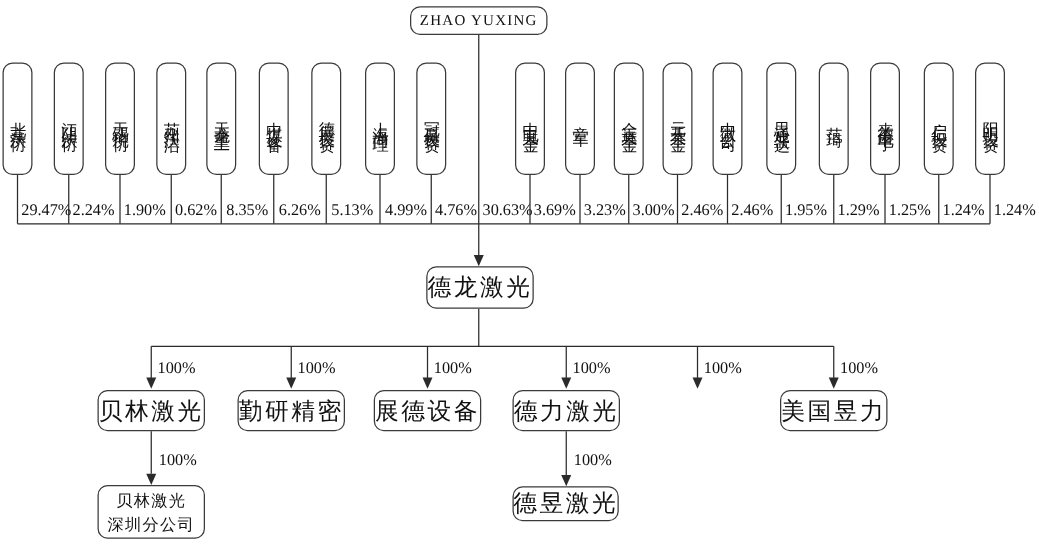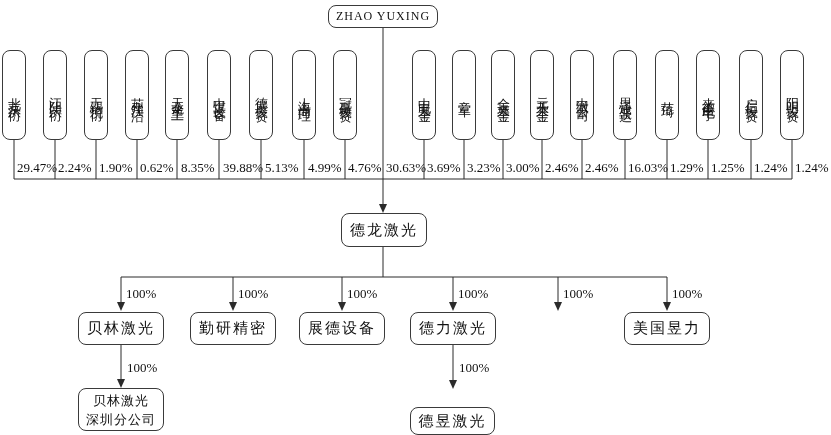--- a/index.html
+++ b/index.html
@@ -19,21 +19,21 @@
   }
   .vbox{
     top:50px;width:24px;height:90px;
     writing-mode:vertical-rl;text-orientation:upright;
     text-align:center;line-height:22px;
     font-size:13px;letter-spacing:4px;
   }
   .hbox{
     width:86px;height:33px;top:312px;
     display:flex;align-items:center;justify-content:center;
-    font-size:15px;letter-spacing:2px;white-space:nowrap;
+    font-size:19px;letter-spacing:2px;white-space:nowrap;
   }
   .hbox2{
     position:absolute;box-sizing:border-box;background:#ffffff;
     border:1px solid #3a3a3a;border-radius:8px;z-index:2;
     display:flex;flex-direction:column;align-items:center;justify-content:center;
     font-size:13px;letter-spacing:1px;line-height:19px;white-space:nowrap;
   }
   .pct{
     position:absolute;z-index:2;font-size:13px;white-space:nowrap;
   }
@@ -118,30 +118,30 @@
   <div class="node vbox" style="left:655px">范琦</div>
   <div class="node vbox" style="left:696px">来德电子</div>
   <div class="node vbox" style="left:739px">启仁投资</div>
   <div class="node vbox" style="left:780px">阳明投资</div>
 
   <span class="pct pct-row" style="left:17px">29.47%</span>
   <span class="pct pct-row" style="left:58px">2.24%</span>
   <span class="pct pct-row" style="left:99px">1.90%</span>
   <span class="pct pct-row" style="left:140px">0.62%</span>
   <span class="pct pct-row" style="left:181px">8.35%</span>
-  <span class="pct pct-row" style="left:223px">39.88%</span>
+  <span class="pct pct-row" style="left:223px">6.26%</span>
   <span class="pct pct-row" style="left:265px">5.13%</span>
   <span class="pct pct-row" style="left:308px">4.99%</span>
   <span class="pct pct-row" style="left:348px">4.76%</span>
   <span class="pct pct-row" style="left:427px">3.69%</span>
   <span class="pct pct-row" style="left:467px">3.23%</span>
   <span class="pct pct-row" style="left:506px">3.00%</span>
   <span class="pct pct-row" style="left:545px">2.46%</span>
   <span class="pct pct-row" style="left:585px">2.46%</span>
-  <span class="pct pct-row" style="left:628px">16.03%</span>
+  <span class="pct pct-row" style="left:628px">1.95%</span>
   <span class="pct pct-row" style="left:670px">1.29%</span>
   <span class="pct pct-row" style="left:711px">1.25%</span>
   <span class="pct pct-row" style="left:754px">1.24%</span>
   <span class="pct pct-row" style="left:795px">1.24%</span>
 
   <div class="node hbox" style="left:341px;top:213px;width:86px;height:34px">德龙激光</div>
 
   <span class="pct" style="left:126px;top:286px">100%</span>
   <span class="pct" style="left:238px;top:286px">100%</span>
   <span class="pct" style="left:347px;top:286px">100%</span>
@@ -155,15 +155,15 @@
   <div class="node hbox" style="left:410px">德力激光</div>
   <div class="node hbox" style="left:624px">美国昱力</div>
 
   <span class="pct" style="left:127px;top:360px">100%</span>
   <span class="pct" style="left:459px;top:360px">100%</span>
 
   <div class="hbox2" style="left:78px;top:388px;width:86px;height:43px">
     <span>贝林激光</span>
     <span>深圳分公司</span>
   </div>
-  <div class="node hbox" style="left:410px;top:407px;width:85px;height:28px">德昱激光</div>
+  <div class="node hbox" style="left:410px;top:389px;width:85px;height:28px">德昱激光</div>
 
 </div>
 
 </body></html>

